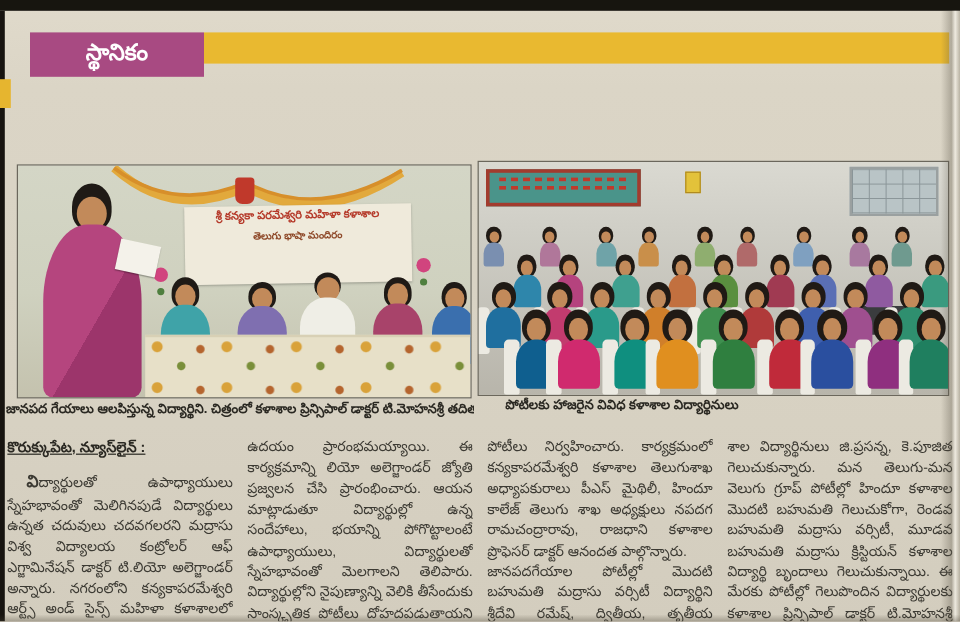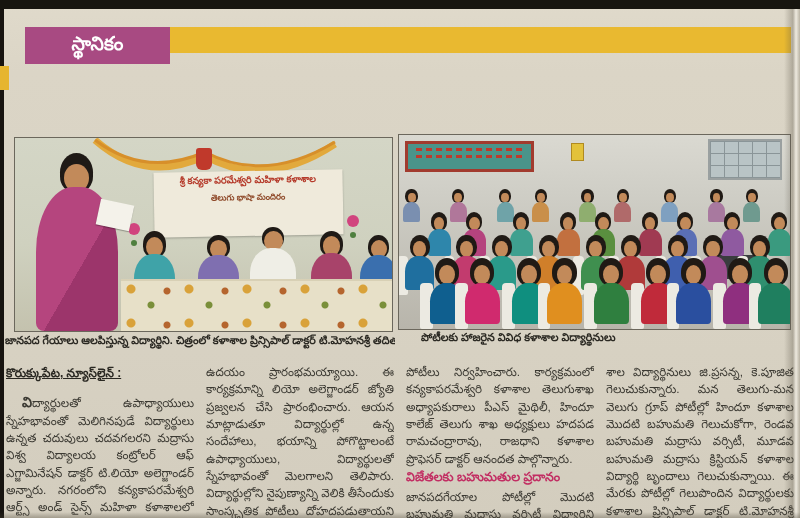--- a/index.html
+++ b/index.html
@@ -361,22 +361,21 @@
 
   <div class="columns">
     <div class="col col1">
       <div class="dateline">కొరుక్కుపేట, న్యూస్‌లైన్ :</div>
       <p>విద్యార్థులతో ఉపాధ్యాయులు స్నేహభావంతో మెలిగినపుడే విద్యార్థులు ఉన్నత చదువులు చదవగలరని మద్రాసు విశ్వ విద్యాలయ కంట్రోలర్ ఆఫ్ ఎగ్జామినేషన్ డాక్టర్ టి.లియో అలెగ్జాండర్ అన్నారు. నగరంలోని కన్యకాపరమేశ్వరి ఆర్ట్స్ అండ్ సైన్స్ మహిళా కళాశాలలో చైతన్య 2012-13 ఫెస్ట్ పేరుతో అంతర్ కళాశాల సాంస్కృతిక ఉత్సవాలు గురువారం</p>
     </div>
     <div class="col">
       <p>ఉదయం ప్రారంభమయ్యాయి. ఈ కార్యక్రమాన్ని లియో అలెగ్జాండర్ జ్యోతి ప్రజ్వలన చేసి ప్రారంభించారు. ఆయన మాట్లాడుతూ విద్యార్థుల్లో ఉన్న సందేహాలు, భయాన్ని పోగొట్టాలంటే ఉపాధ్యాయులు, విద్యార్థులతో స్నేహభావంతో మెలగాలని తెలిపారు. విద్యార్థుల్లోని నైపుణ్యాన్ని వెలికి తీసేందుకు సాంస్కృతిక పోటీలు దోహదపడుతాయని అన్నారు. ఈ మెగాఫెస్ట్‌లో భాగంగా మొదటిరోజు వివిధ కళాశాలల డిగ్రీ విద్యార్థులకు పాటలు, క్విజ్</p>
     </div>
     <div class="col">
-      <p>పోటీలు నిర్వహించారు. కార్యక్రమంలో కన్యకాపరమేశ్వరి కళాశాల తెలుగుశాఖ అధ్యాపకురాలు పీఎస్ మైథిలీ, హిందూ కాలేజ్ తెలుగు శాఖ అధ్యక్షులు హదపడ రామచంద్రారావు, రాజధాని కళాశాల ప్రొఫెసర్ డాక్టర్ ఆనందత పాల్గొన్నారు.</p>
-      <div class="subhead">విజేతలకు బహుమతుల ప్రదానం</div>
+      <p>పోటీలు నిర్వహించారు. కార్యక్రమంలో కన్యకాపరమేశ్వరి కళాశాల తెలుగుశాఖ అధ్యాపకురాలు పీఎస్ మైథిలీ, హిందూ కాలేజ్ తెలుగు శాఖ అధ్యక్షులు నపదగ రామచంద్రారావు, రాజధాని కళాశాల ప్రొఫెసర్ డాక్టర్ ఆనందత పాల్గొన్నారు.</p>
       <p>జానపదగేయాల పోటీల్లో మొదటి బహుమతి మద్రాసు వర్సిటీ విద్యార్థిని శ్రీదేవి రమేష్, ద్వితీయ, తృతీయ బహుమతులు హిందూ కళా</p>
     </div>
     <div class="col">
       <p>శాల విద్యార్థినులు జి.ప్రసన్న, కె.పూజిత గెలుచుకున్నారు. మన తెలుగు-మన వెలుగు గ్రూప్ పోటీల్లో హిందూ కళాశాల మొదటి బహుమతి గెలుచుకోగా, రెండవ బహుమతి మద్రాసు వర్సిటీ, మూడవ బహుమతి మద్రాసు క్రిస్టియన్ కళాశాల విద్యార్థి బృందాలు గెలుచుకున్నాయి. ఈ మేరకు పోటీల్లో గెలుపొందిన విద్యార్థులకు కళాశాల ప్రిన్సిపాల్ డాక్టర్ టి.మోహనశ్రీ బహుమతులతో పాటు, సర్టిఫికెట్లను ప్రదానం చేశారు.</p>
     </div>
   </div>
 
   <div class="fold-right"></div>
   <div class="shade-bottom"></div>
 </div>

